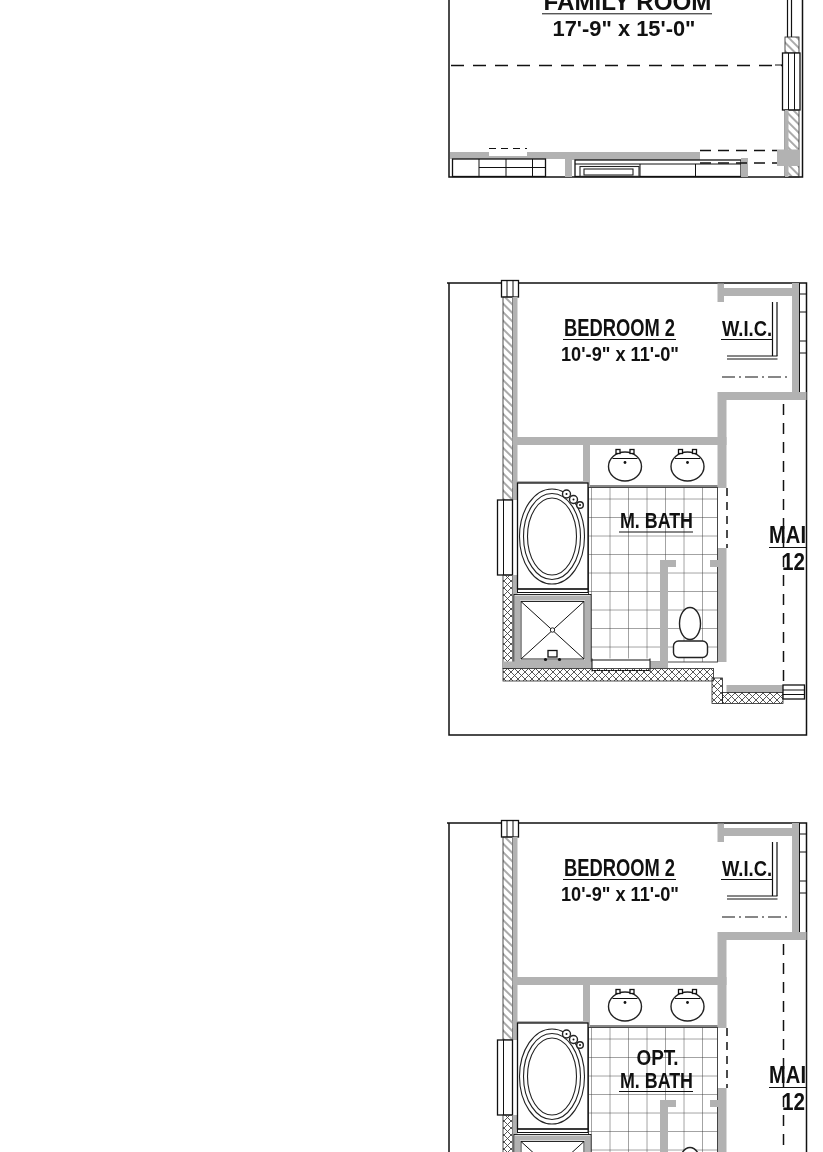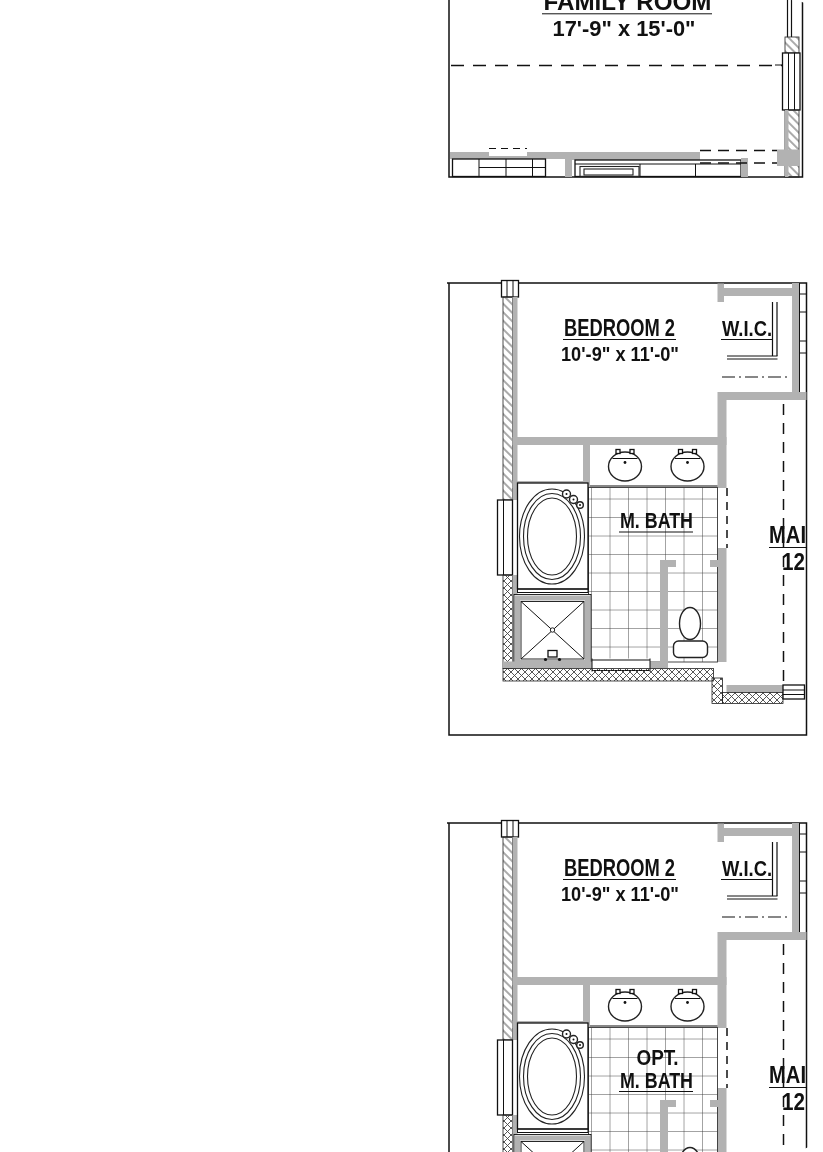--- a/index.html
+++ b/index.html
@@ -1,16 +1,16 @@
 <!DOCTYPE html>
 <html><head>
 <meta charset="utf-8">
 <style>
   html,body{margin:0;padding:0;background:#fff;}
-  .canvas{position:relative;width:823px;height:1152px;background:#ffffff;overflow:hidden;border-radius:32px;}
+  .canvas{position:relative;width:823px;height:1152px;background:#ffffff;overflow:hidden;}
   .canvas svg{position:absolute;left:0;top:0;}
   
   .g  {fill:#b2b2b2;stroke:none;}                    
   .k  {stroke:#111;fill:none;stroke-width:1;}        
   .k12{stroke:#111;fill:none;stroke-width:1.2;}
   .k15{stroke:#111;fill:none;stroke-width:1.5;}
   .wf {fill:#fff;stroke:#111;stroke-width:1.3;}      
   .hf {fill:url(#hatch);stroke:#222;stroke-width:0.8;}
   .xf {fill:url(#cross);stroke:#222;stroke-width:0.8;}
   .tf {fill:url(#tile);stroke:#333;stroke-width:0.9;}

